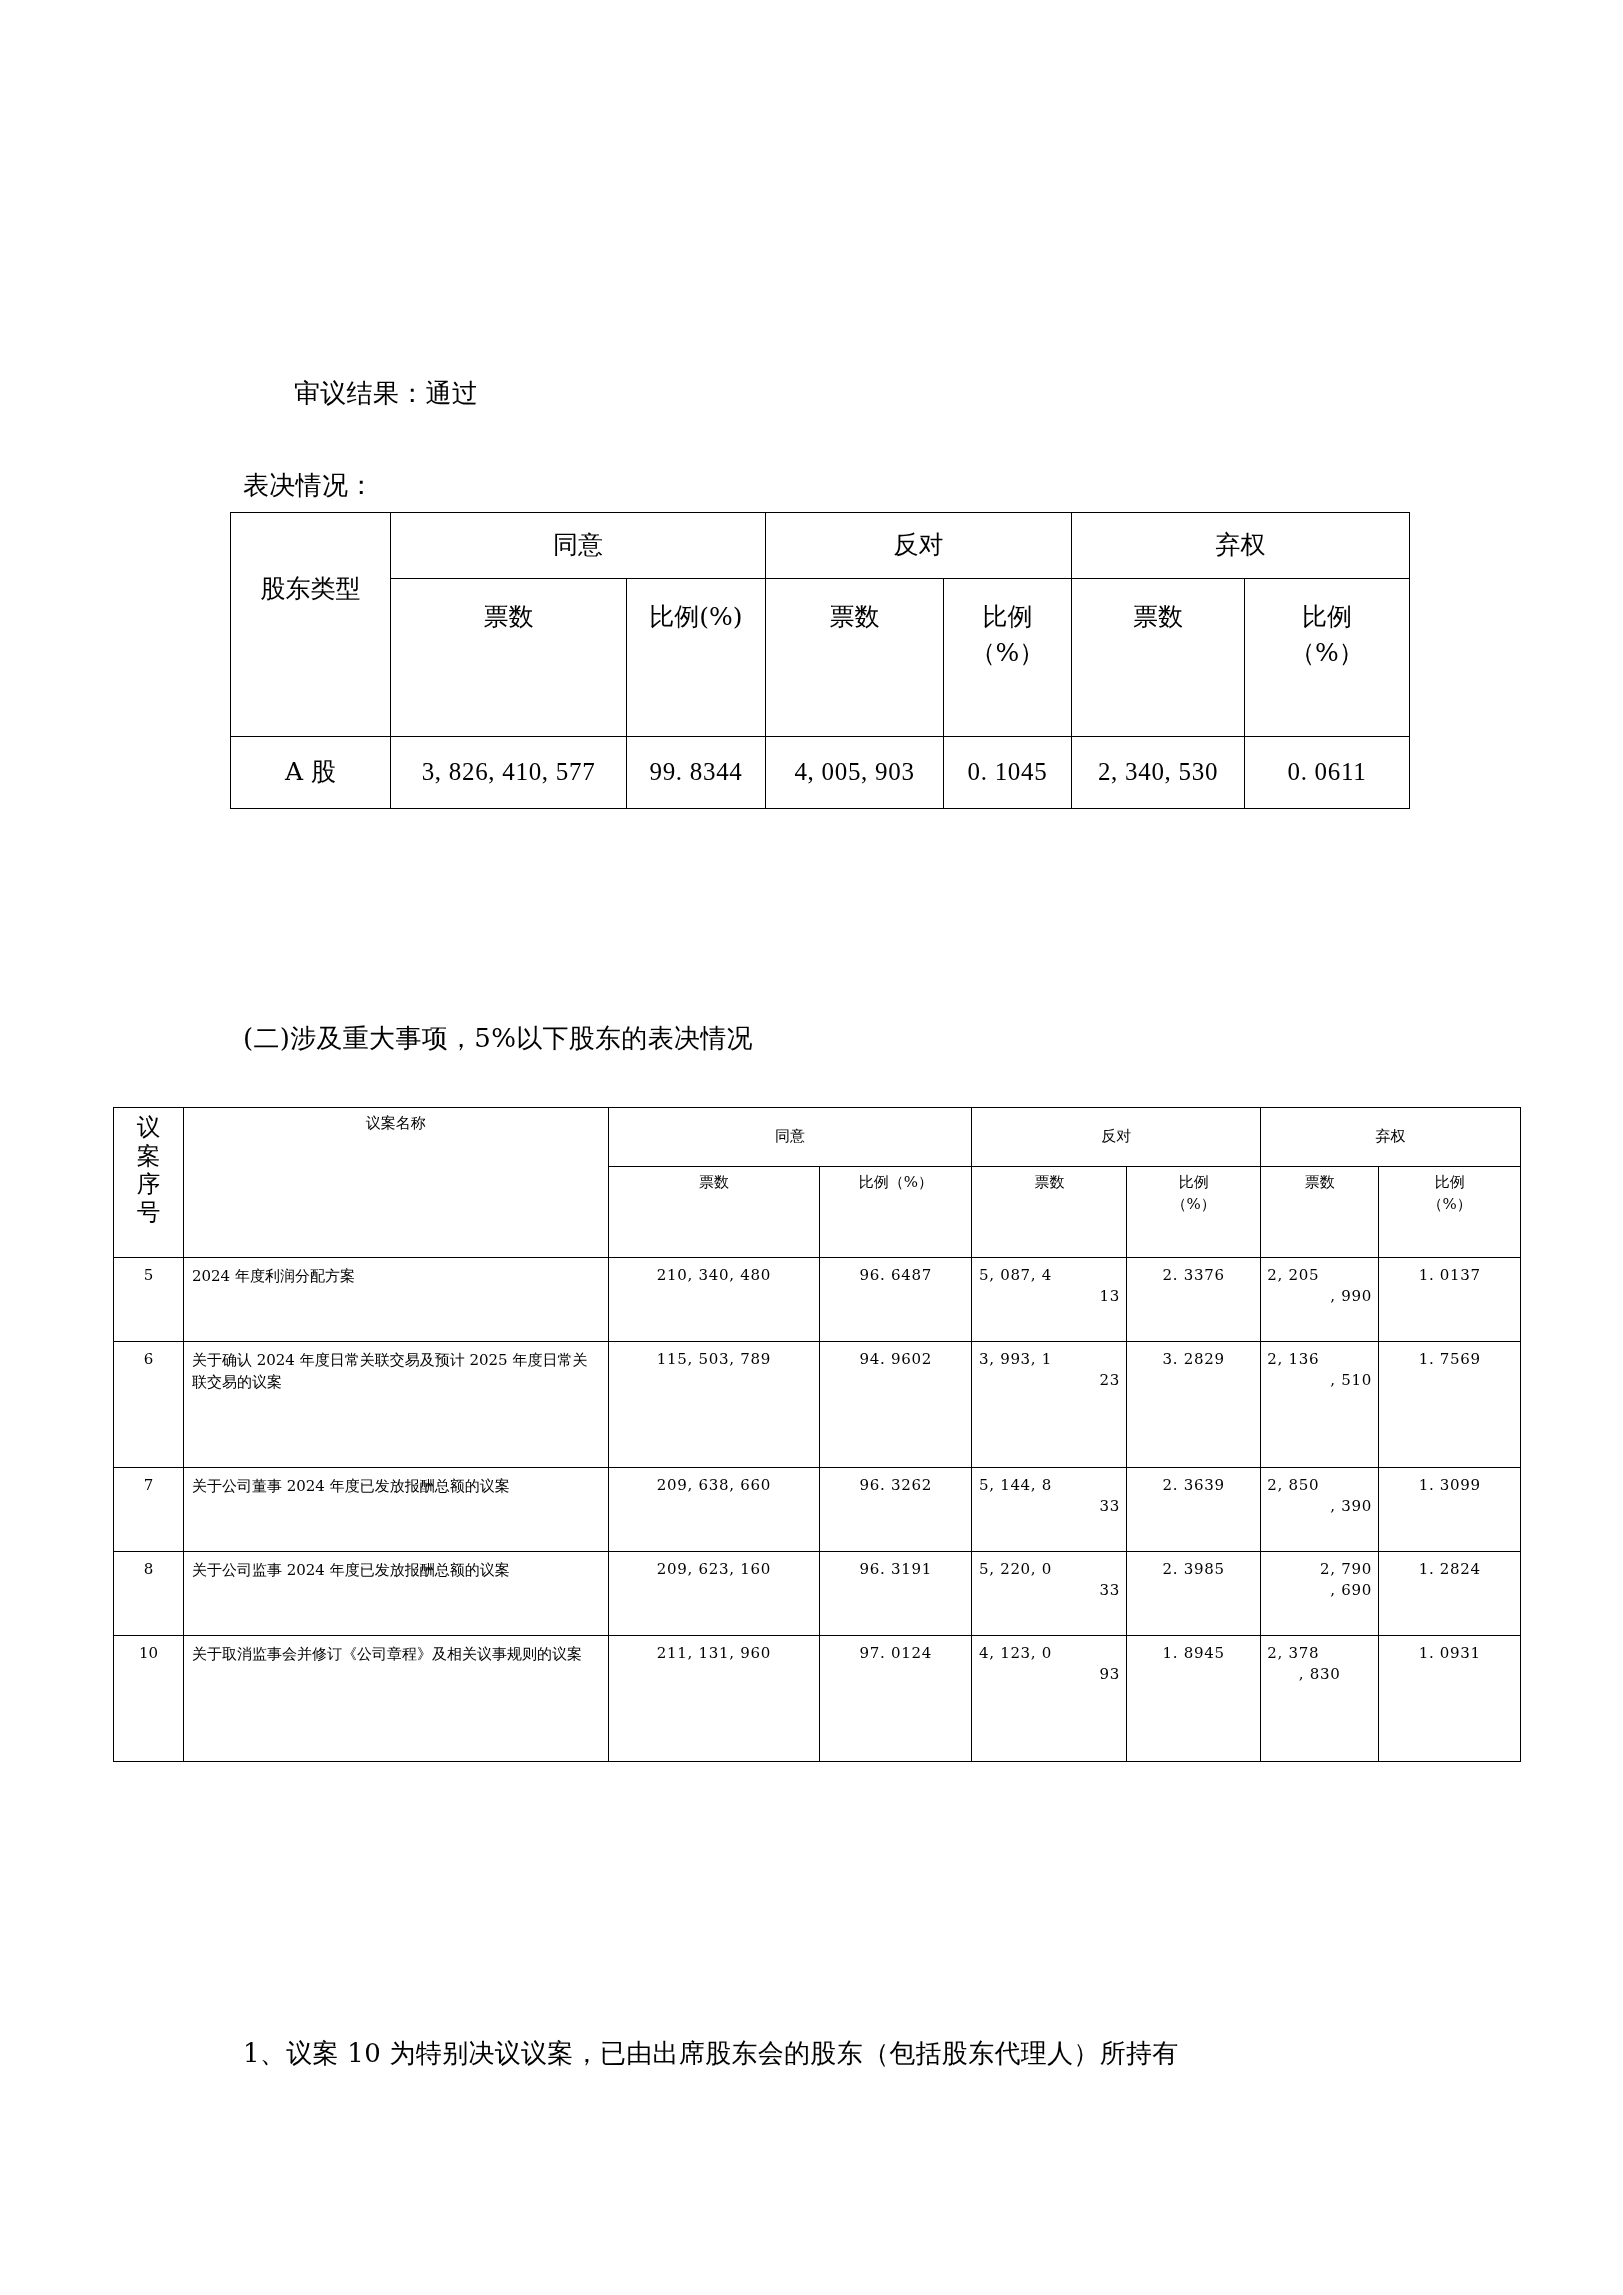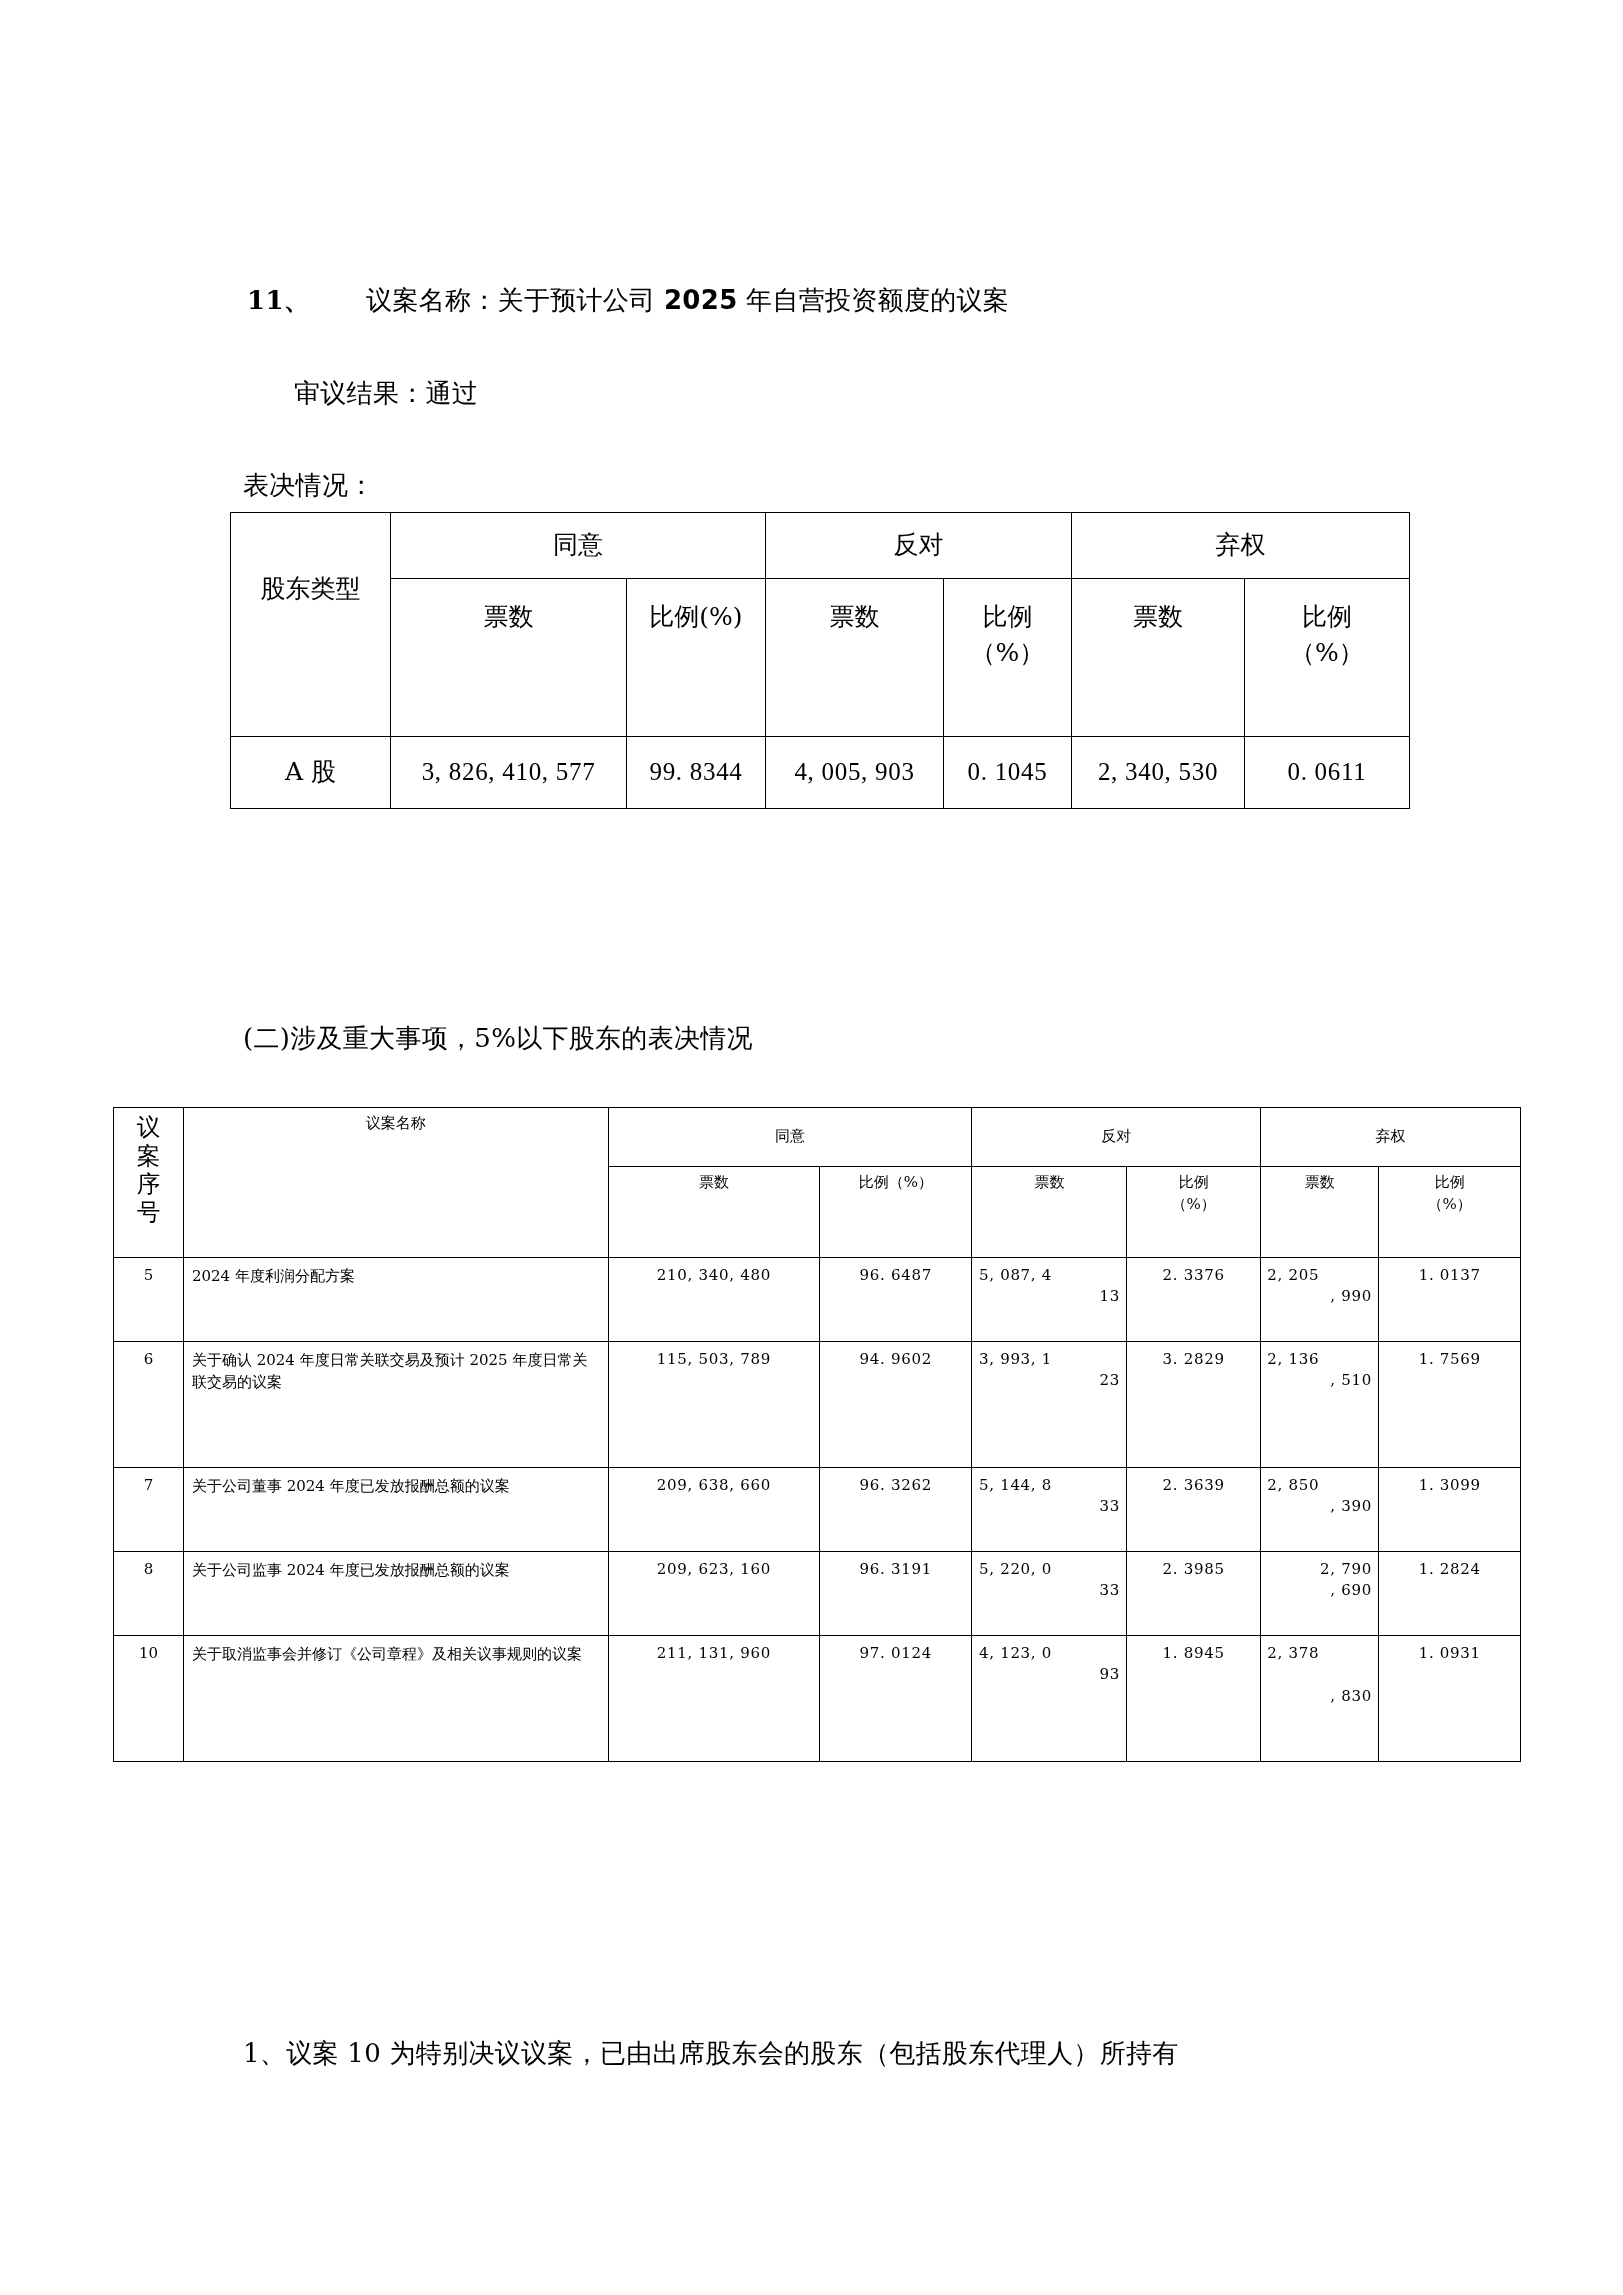--- a/index.html
+++ b/index.html
@@ -109,23 +109,20 @@
 
   #table-two .row-h1 td { height: 58px; }
 
   .stack-char { display: block; }
 </style>
 </head>
 <body>
 
 <div class="page">
 
-  <div class="para p-item-title">
-    <span class="num">11、</span><span class="gap"></span><span>议案名称：</span><span>关于预计公司 </span><span class="year">2025</span><span> 年自营投资额度的议案</span>
-  </div>
 
   <div class="para p-result">审议结果：通过</div>
 
   <div class="para p-votelbl">表决情况：</div>
 
   <table class="vtable" id="table-one">
     <colgroup>
       <col style="width:160px">
       <col style="width:236px">
       <col style="width:139px">
@@ -281,21 +278,21 @@
         <td class="c-name">关于取消监事会并修订《公司章程》及相关议事规则的议案</td>
         <td class="c-num">211, 131, 960</td>
         <td class="c-num">97. 0124</td>
         <td class="c-num">
             <span class="stack-char" style="text-align: left;">4, 123, 0</span>
             <span class="stack-char" style="text-align: right;">93</span>
           </td>
         <td class="c-num">1. 8945</td>
         <td class="c-num">
             <span class="stack-char" style="text-align: left;">2, 378</span>
-            <span class="stack-char" style="text-align: right; margin-top: 22px;">, 830</span>
+            <span class="stack-char" style="text-align: center;">, 830</span>
           </td>
         <td class="c-num">1. 0931</td>
       </tr>
     </tbody>
   </table>
 
 
   <div class="para p-note1">1、议案 10 为特别决议议案，已由出席股东会的股东（包括股东代理人）所持有</div>
 
 </div>

